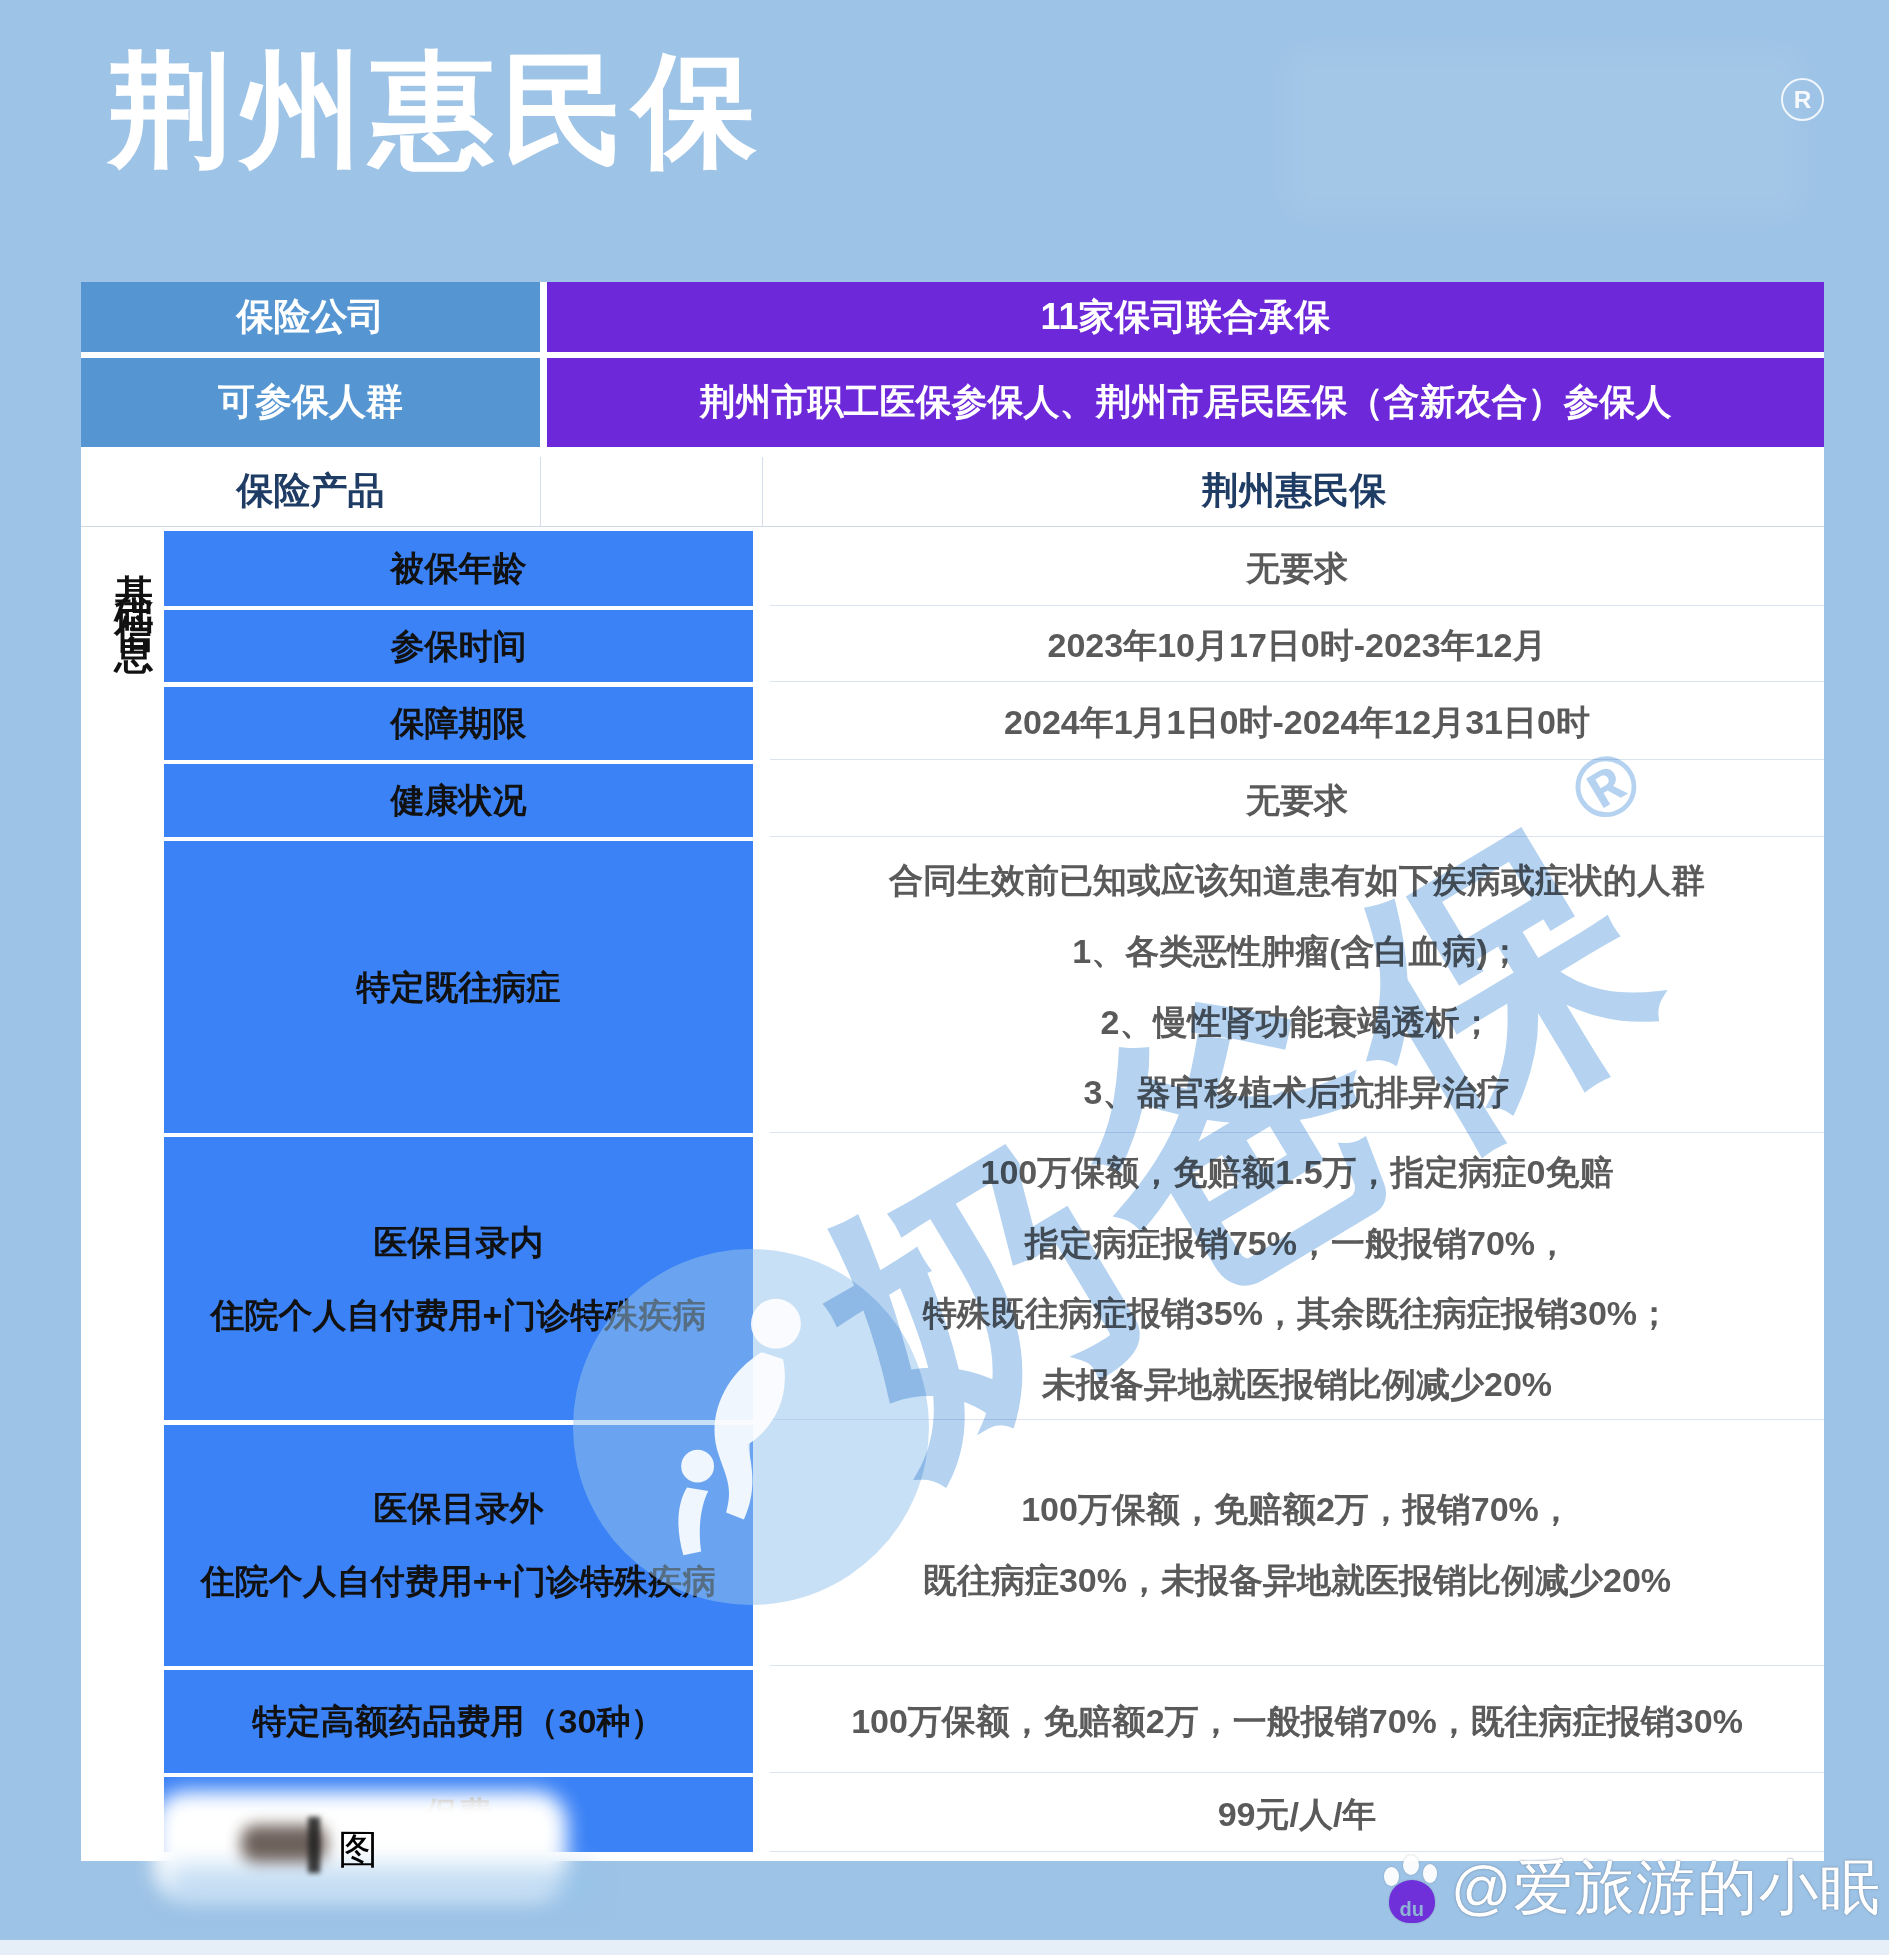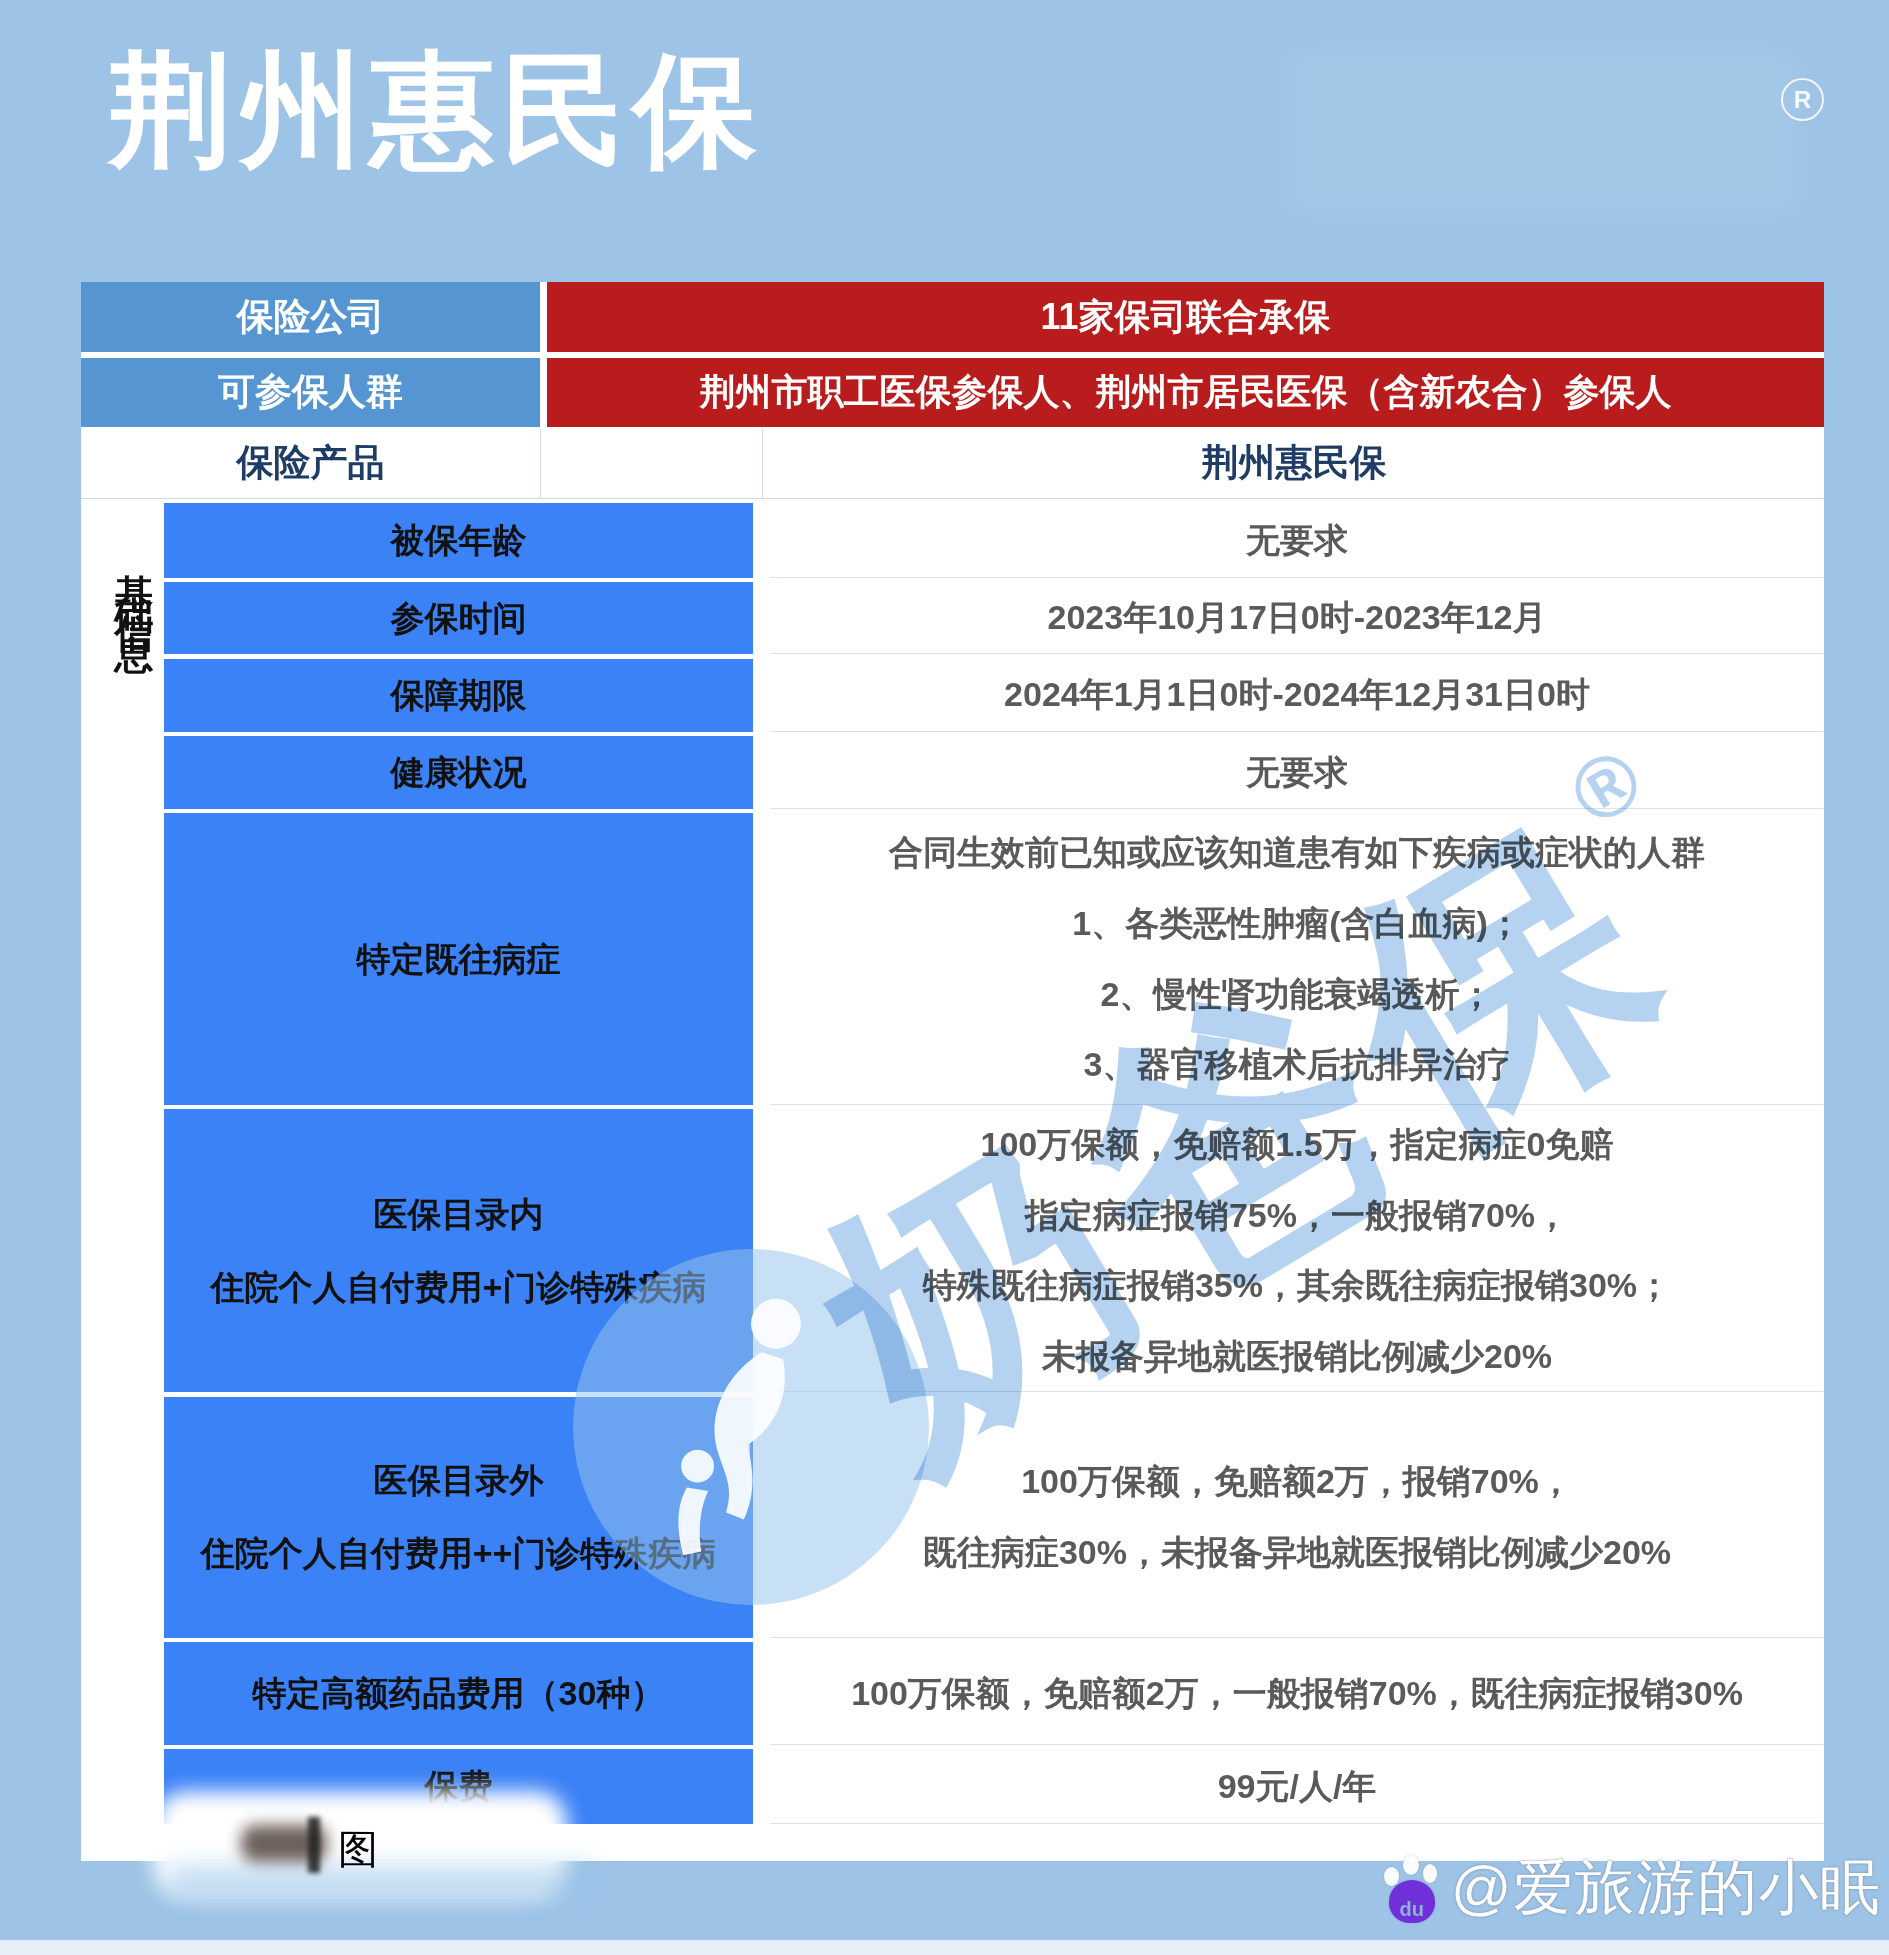--- a/index.html
+++ b/index.html
@@ -29,26 +29,26 @@
     background:#ffffff;
   }
   .hrow{display:flex;}
   .hrow .hlabel{
     width:459px;background:#5596d2;color:#fff;
     display:flex;align-items:center;justify-content:center;
     font-size:37px;font-weight:700;
   }
   .hrow .hgap{width:7.2px;background:#ffffff;}
   .hrow .hvalue{
-    flex:1;background:#b91c1c;color:#fff;
+    flex:1;background:#6d28d9;color:#fff;
     display:flex;align-items:center;justify-content:center;
     font-size:36px;font-weight:700;text-align:center;
   }
   .r1{height:70px;margin-bottom:5.7px;}
-  .r2{height:69px;margin-bottom:2px;font-family:Liberation Serif, serif;}
+  .r2{height:89px;margin-bottom:10px;font-family:Liberation Serif, serif;}
   .r3{height:69px;position:relative;margin-bottom:4.3px;border-bottom:1.4px solid #cfd9e6;}
   .r3 .plabel{
     position:absolute;left:0;top:0;width:459px;height:100%;
     display:flex;align-items:center;justify-content:center;
     color:#1e3c64;font-size:37px;font-weight:700;
   }
   .r3 .pvalue{
     position:absolute;left:683px;right:0;top:0;height:100%;
     display:flex;align-items:center;justify-content:center;
     color:#1e3c64;font-size:37px;font-weight:700;

